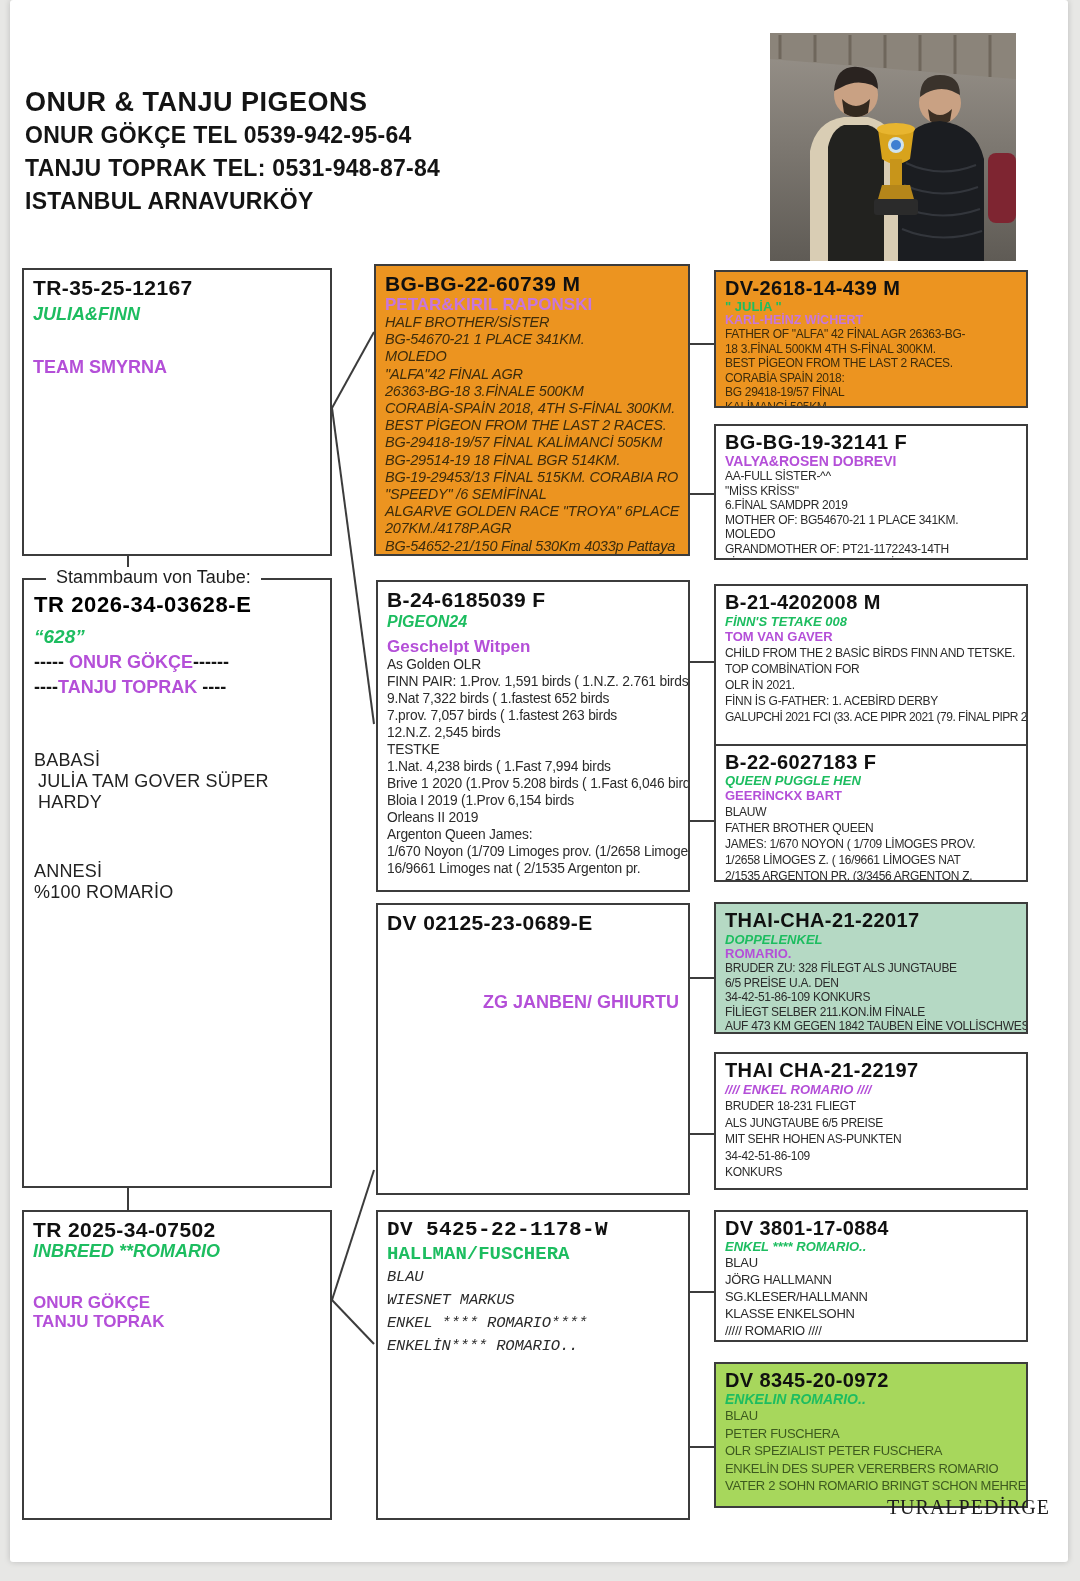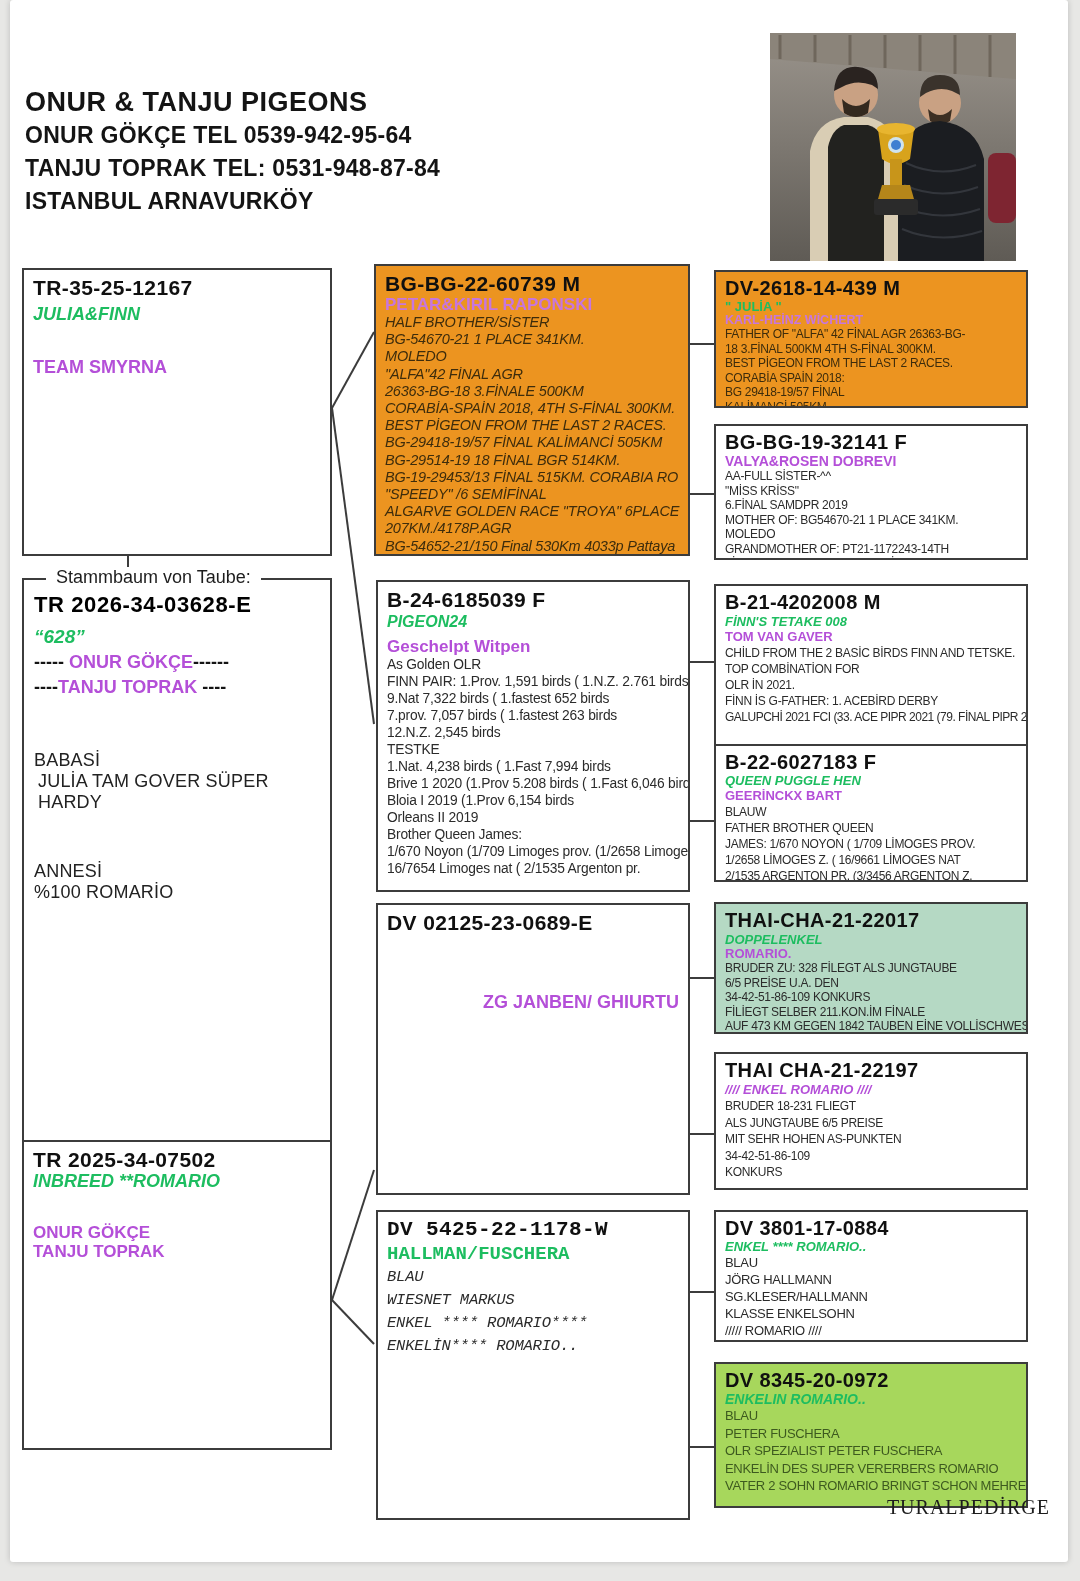--- a/index.html
+++ b/index.html
@@ -149,21 +149,21 @@
       <div class="ownln"><span>----</span><span class="nm">TANJU TOPRAK</span><span> ----</span></div>
       <div style="height:52px;"></div>
       <div class="blk">BABASİ</div>
       <div class="blk" style="padding-left:4px;">JULİA TAM GOVER SÜPER HARDY</div>
       <div style="height:48px;"></div>
       <div class="blk">ANNESİ</div>
       <div class="blk">%100 ROMARİO</div>
     </div>
   </div>
 
-  <div class="pbox" style="left:22px;top:1140px;width:310px;height:310px;">
+  <div class="pbox" style="left:22px;top:1210px;width:310px;height:310px;">
     <div class="t">TR 2025-34-07502</div>
     <div class="g" style="font-size:18px;">INBREED **ROMARIO</div>
     <div style="height:32px;"></div>
     <div class="p" style="font-size:17px;">ONUR GÖKÇE</div>
     <div class="p" style="font-size:17px;">TANJU TOPRAK</div>
   </div>
 
   <div class="pbox orange" style="left:374px;top:264px;width:316px;height:292px;">
     <div class="t">BG-BG-22-60739 M</div>
     <div class="p lite" style="font-size:17px;line-height:18px;">PETAR&amp;KIRIL RAPONSKI</div>
@@ -190,23 +190,23 @@
     <div class="ln" style="font-size:13.8px;">As Golden OLR</div>
     <div class="ln" style="font-size:13.8px;">FINN PAIR:  1.Prov. 1,591 birds  ( 1.N.Z. 2.761 birds</div>
     <div class="ln" style="font-size:13.8px;">9.Nat 7,322 birds ( 1.fastest 652 birds</div>
     <div class="ln" style="font-size:13.8px;">7.prov. 7,057 birds ( 1.fastest 263 birds</div>
     <div class="ln" style="font-size:13.8px;">12.N.Z. 2,545 birds</div>
     <div class="ln" style="font-size:13.8px;">TESTKE</div>
     <div class="ln" style="font-size:13.8px;">1.Nat. 4,238 birds ( 1.Fast 7,994 birds</div>
     <div class="ln" style="font-size:13.8px;">Brive 1 2020 (1.Prov 5.208 birds ( 1.Fast 6,046 birds</div>
     <div class="ln" style="font-size:13.8px;">Bloia I 2019 (1.Prov 6,154 birds</div>
     <div class="ln" style="font-size:13.8px;">Orleans II 2019</div>
-    <div class="ln" style="font-size:13.8px;">Brother Queen James:</div>
+    <div class="ln" style="font-size:13.8px;">Argenton Queen James:</div>
     <div class="ln" style="font-size:13.8px;">1/670 Noyon (1/709 Limoges prov. (1/2658 Limoges z.</div>
-    <div class="ln" style="font-size:13.8px;">16/7654 Limoges nat ( 2/1535 Argenton pr.</div>
+    <div class="ln" style="font-size:13.8px;">16/9661 Limoges nat ( 2/1535 Argenton pr.</div>
   </div>
 
   <div class="pbox" style="left:376px;top:903px;width:314px;height:292px;">
     <div class="t">DV 02125-23-0689-E</div>
     <div style="height:58px;"></div>
     <div class="p" style="font-size:18px;text-align:right;">ZG JANBEN/ GHIURTU</div>
   </div>
 
   <div class="pbox it" style="left:376px;top:1210px;width:314px;height:310px;font-family:Liberation Mono, monospace;">
     <div class="t">DV 5425-22-1178-W</div>

